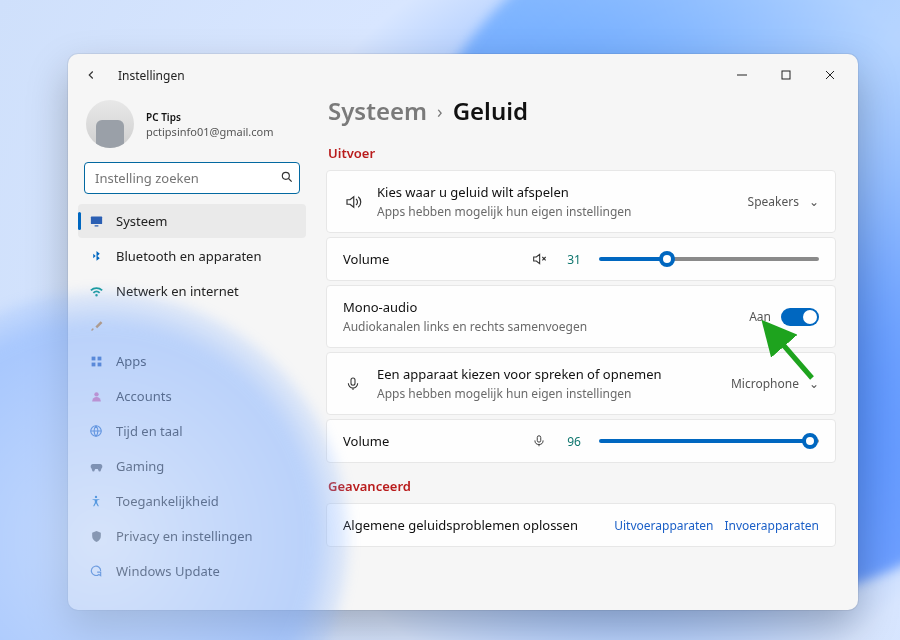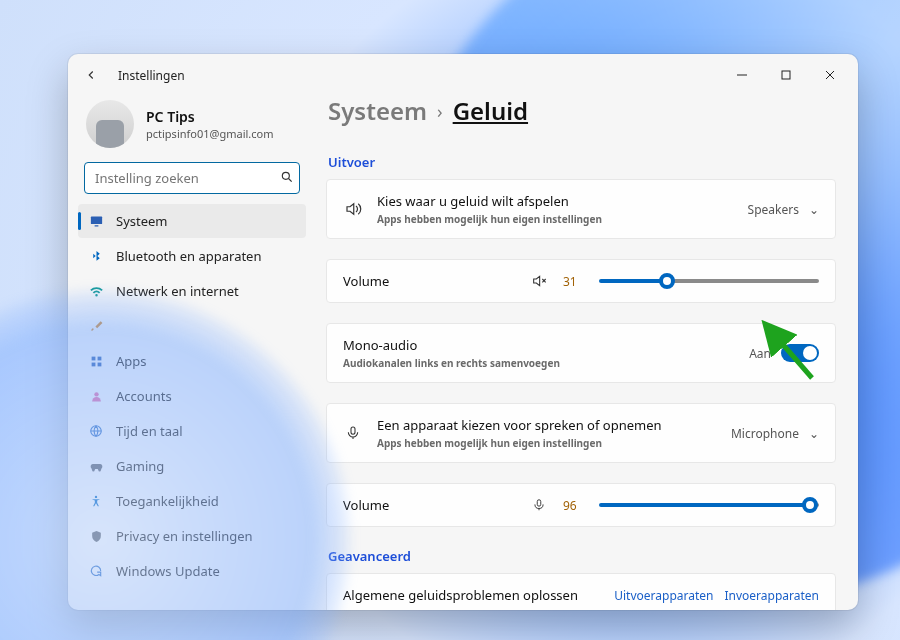--- a/index.html
+++ b/index.html
@@ -42,21 +42,21 @@
 
   
   .sidebar { width: 248px; padding: 6px 10px 0 10px; display:flex; flex-direction:column; }
   .profile { display:flex; align-items:center; gap:12px; padding: 6px 8px 14px 8px; }
   .avatar {
     width: 48px; height:48px; border-radius:50%;
     background: linear-gradient(180deg,#e8e8e8 0%,#cfcfcf 100%);
     display:flex; align-items:flex-end; justify-content:center; overflow:hidden;
   }
   .avatar::after { content:""; width:28px; height:28px; border-radius:6px 6px 0 0; background:#9aa0a8; }
-  .profile .name { font-size:14px; font-weight:600; color:#111; }
+  .profile .name { font-size:10px; font-weight:600; color:#111; }
   .profile .email { font-size:11px; color:#555; }
 
   .search {
     display:flex; align-items:center; background:#fff; border:1px solid #0369a1;
     border-radius:4px; height:32px; padding:0 10px; margin: 0 6px 10px 6px;
   }
   .search input { flex:1; border:none; outline:none; font-size:13px; background:transparent; }
   .search .mag { color:#333; }
 
   .nav { display:flex; flex-direction:column; gap:1px; }
@@ -69,50 +69,50 @@
     content:""; position:absolute; left:0; top:8px; bottom:8px; width:3px;
     background:#0067c0; border-radius:2px;
   }
   .nav-icon { width:16px; height:16px; display:flex; align-items:center; justify-content:center; font-size:14px; }
 
   
   .main { flex:1; padding: 2px 22px 0 10px; overflow-y:auto; }
   .crumbs { display:flex; align-items:center; gap:10px; padding: 4px 0 14px 2px; }
   .crumbs .c1 { font-size:24px; font-weight:600; color:#7a7a7a; }
   .crumbs .sep { font-size:18px; color:#7a7a7a; }
-  .crumbs .c2 { font-size:24px; font-weight:600; color:#111;text-decoration:underline; }
-
-  .section-label { font-size:13px; font-weight:600; color:#1d4ed8; margin: 12px 0 8px 2px; }
+  .crumbs .c2 { font-size:24px; font-weight:600; color:#111; }
+
+  .section-label { font-size:13px; font-weight:600; color:#b91c1c; margin: 3px 0 8px 2px; }
 
   .card {
     background:#fefefe; border:1px solid #e7e7e7; border-radius:4px;
-    padding:12px 16px; margin-bottom:20px;
+    padding:12px 16px; margin-bottom:4px;
     display:flex; align-items:center; gap:14px;
   }
   .card .lead-icon { width:20px; color:#333; display:flex; align-items:center; justify-content:center; }
   .card .texts { flex:1; min-width:0; }
   .card .t1 { font-size:13px; color:#111; }
-  .card .t2 { font-size:10px; color:#6a6a6a; margin-top:2px;font-weight:bold; }
+  .card .t2 { font-size:12px; color:#6a6a6a; margin-top:2px; }
   .card .trail { display:flex; align-items:center; gap:10px; font-size:12px; color:#555; }
   .chev { color:#555; }
   .link { color:#1a5fc7; font-size:12px; cursor:pointer; }
 
   
   .slider-row { display:flex; align-items:center; gap:12px; flex:1; }
   .slider {
     position:relative; height:4px; border-radius:2px;
     background:linear-gradient(to right,#0067c0 var(--pct),#8a8a8a var(--pct));
     flex:1;
   }
   .slider .thumb {
     position:absolute; top:50%; left:var(--pct); transform:translate(-50%,-50%);
     width:16px; height:16px; border-radius:50%; background:#fff;
     border:4px solid #0067c0;
   }
-  .volnum { font-size:12px; color:#a16207; width:22px; text-align:left; }
+  .volnum { font-size:12px; color:#0f766e; width:22px; text-align:center; }
 
   
   .toggle {
     width:38px; height:18px; border-radius:10px; background:#0067c0;
     position:relative; cursor:pointer;
   }
   .toggle .knob {
     position:absolute; right:2px; top:2px; width:14px; height:14px;
     border-radius:50%; background:#fff;
   }

